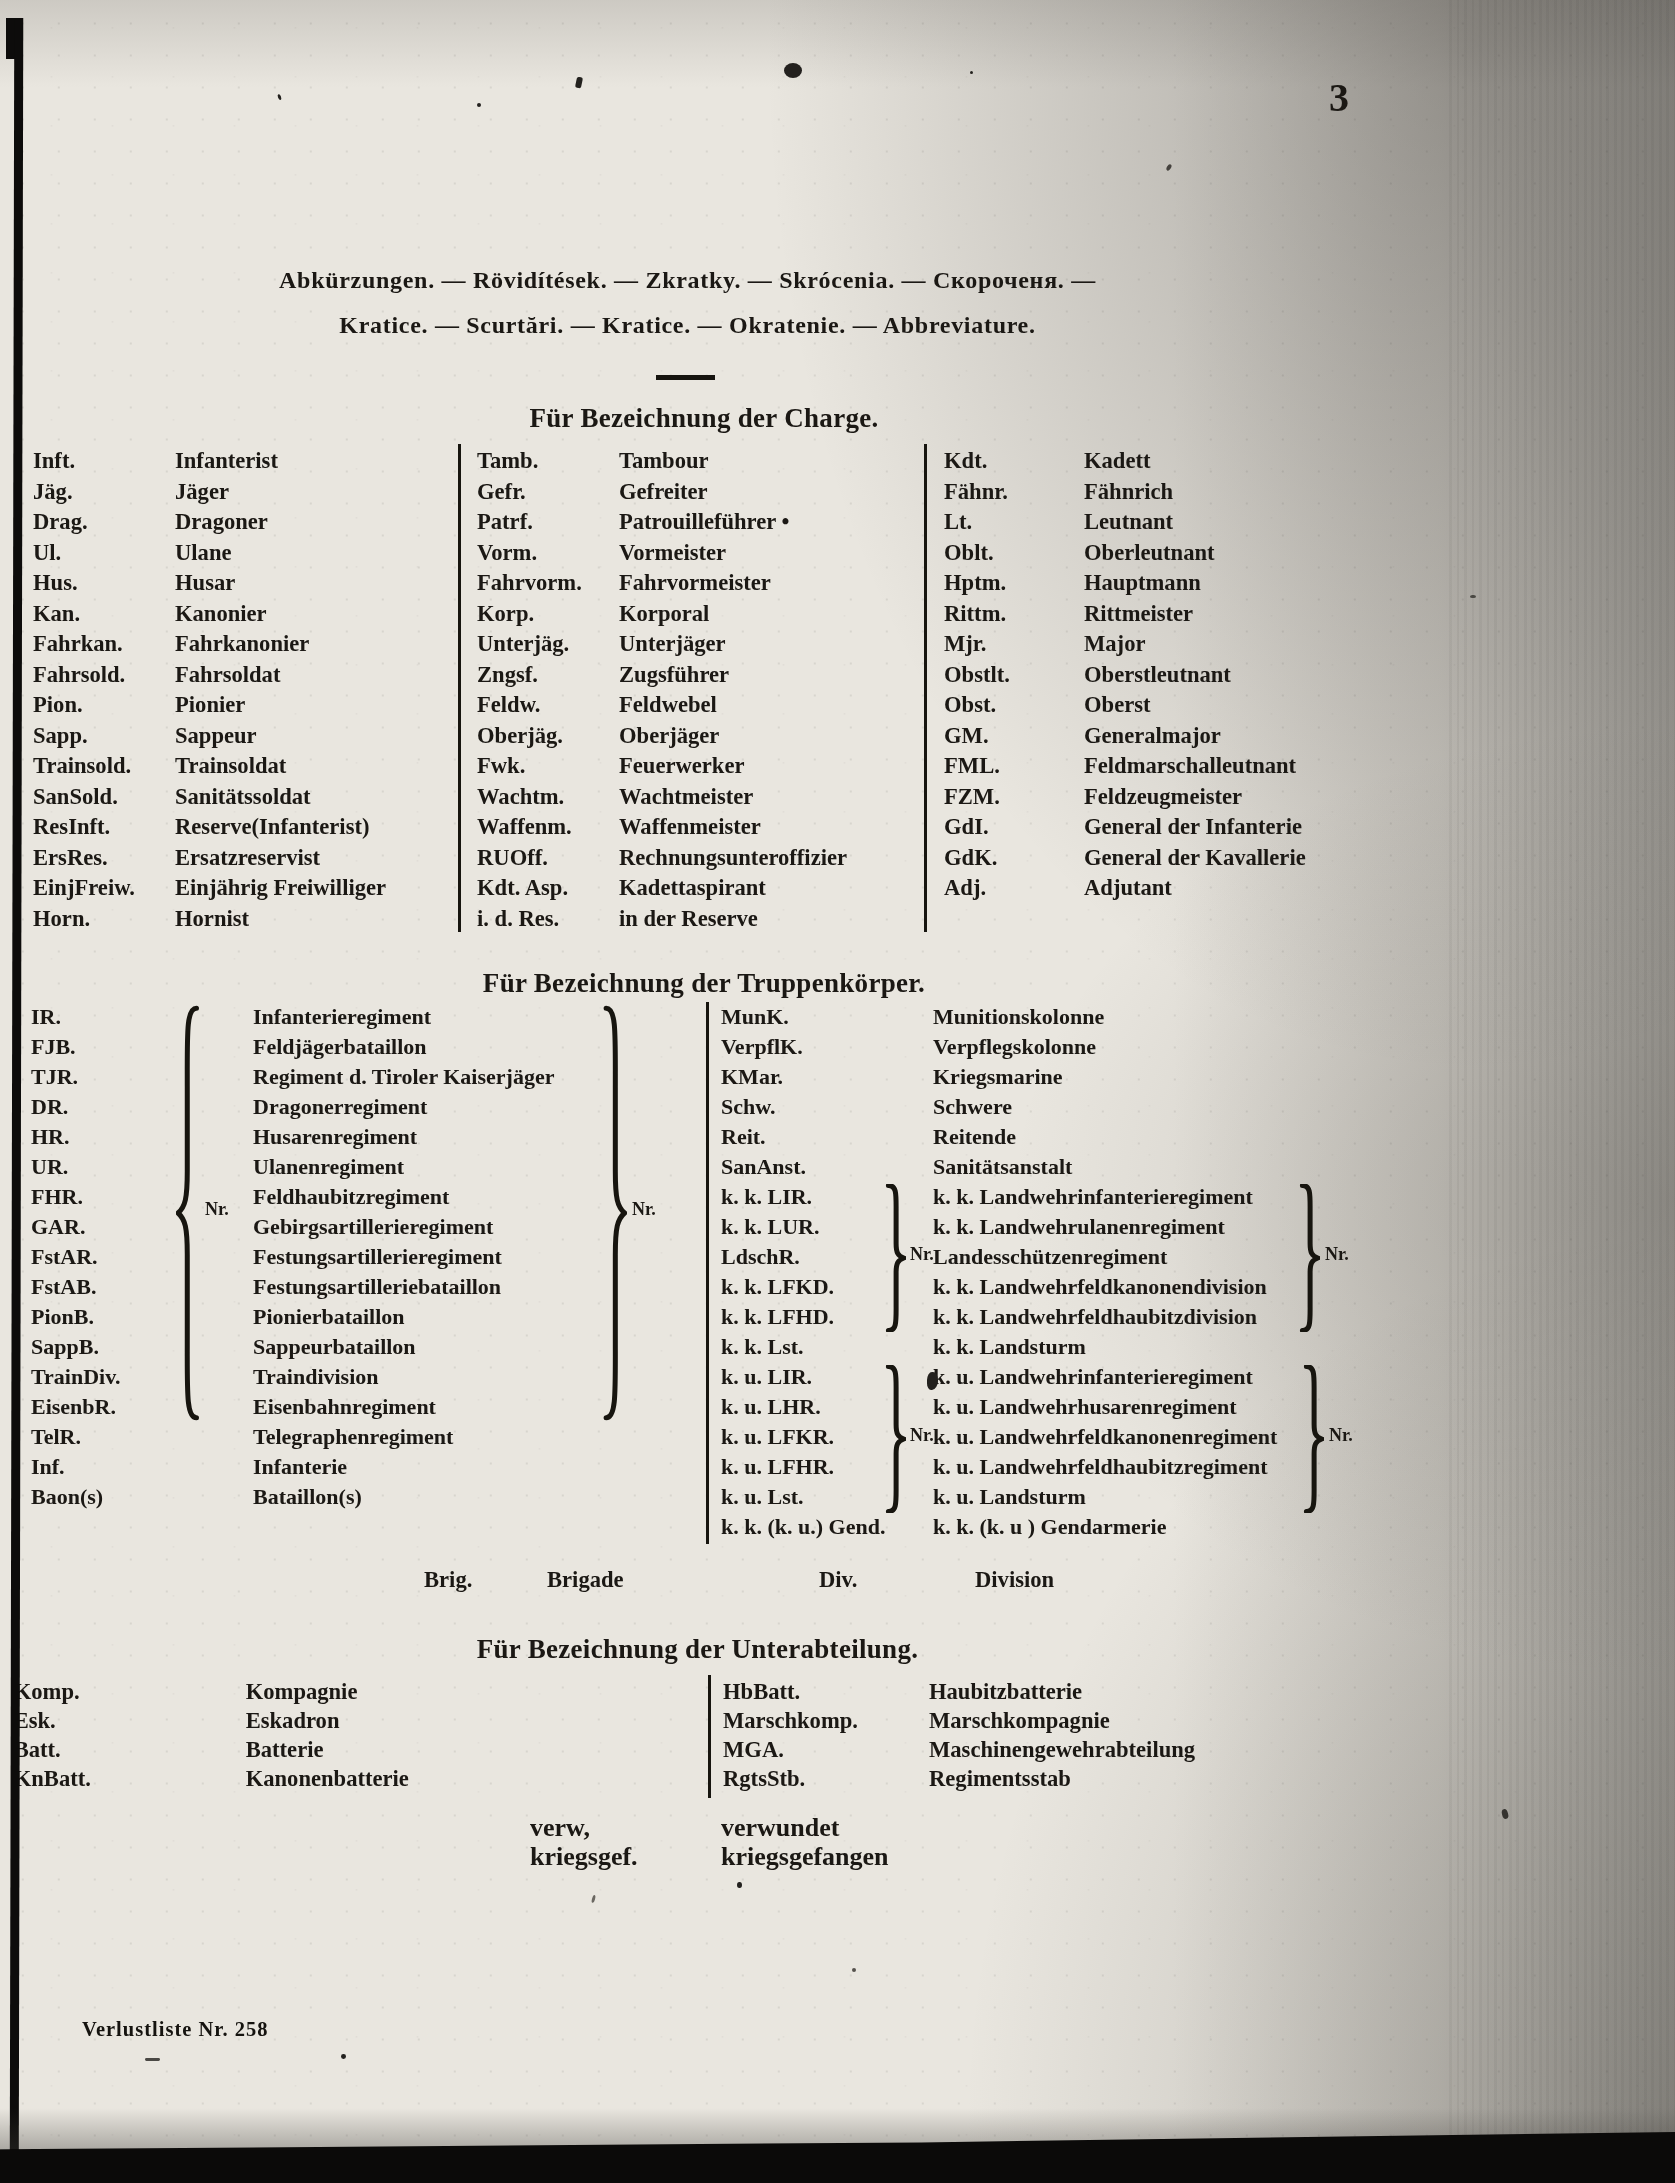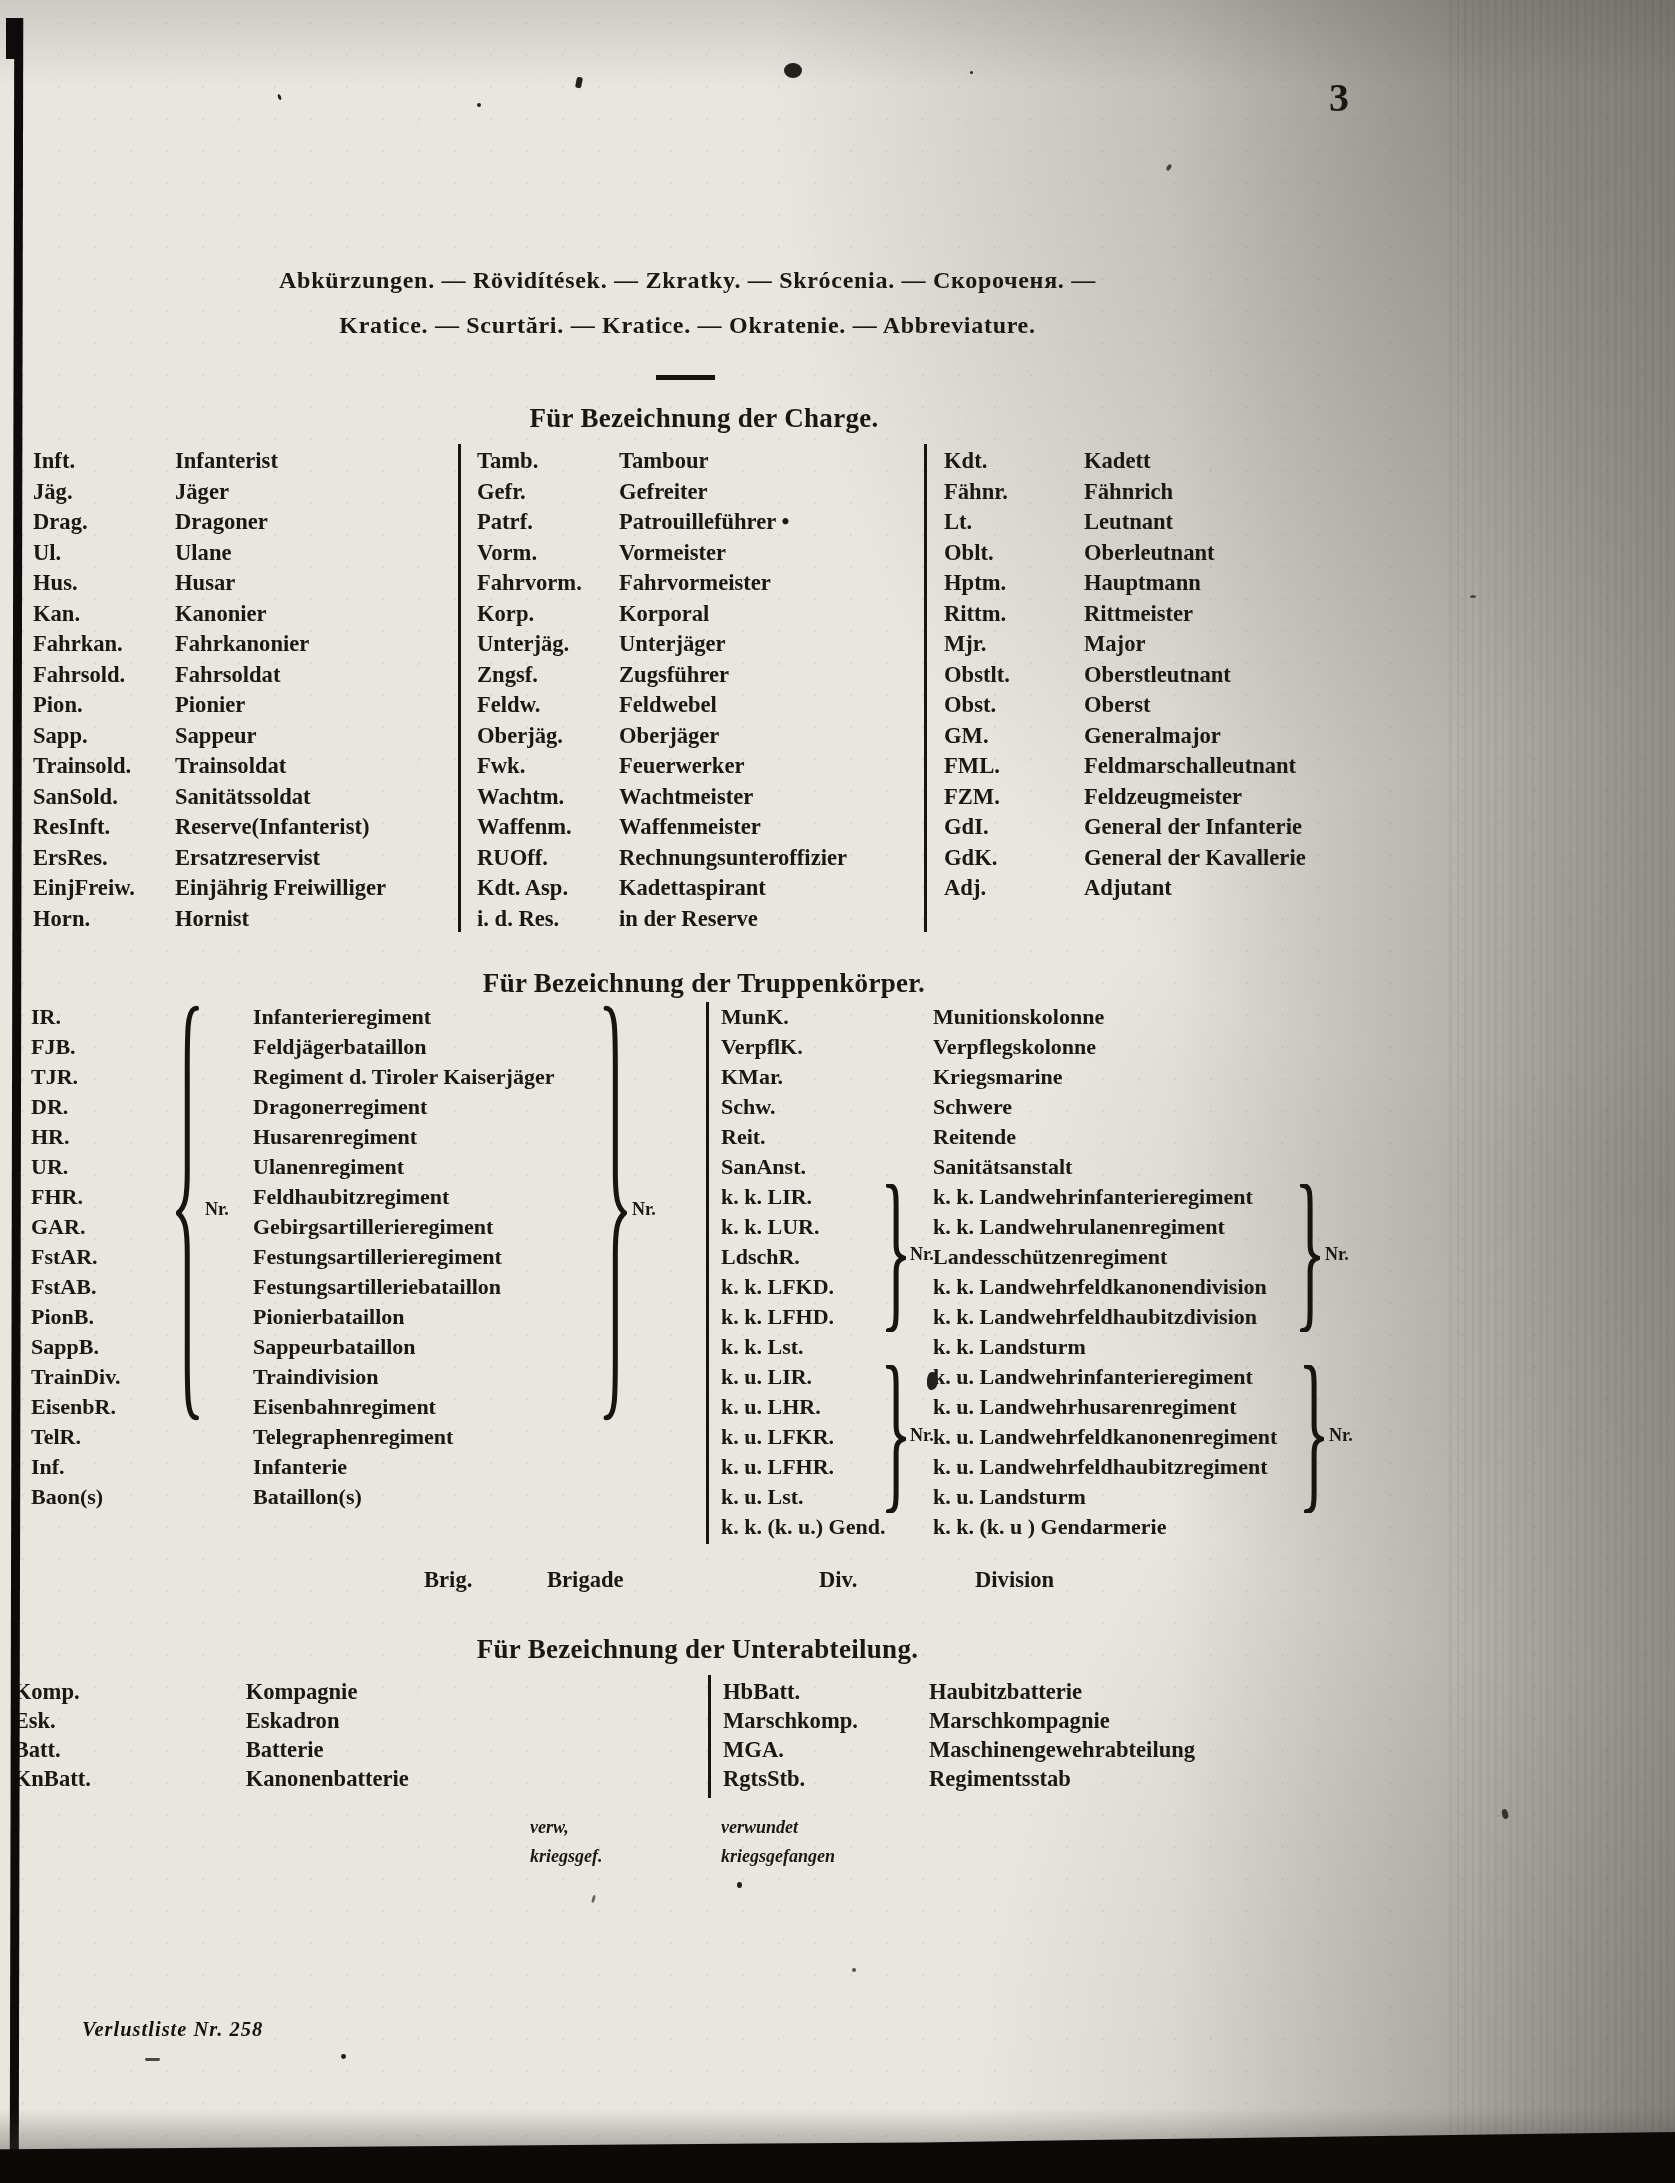--- a/index.html
+++ b/index.html
@@ -54,34 +54,34 @@
   .charge-heading{left:410px;top:403px;width:588px;text-align:center;}
   .truppen-heading{left:410px;top:968px;width:588px;}
   .unter-heading{left:390px;top:1634px;width:615px;}
 
   .col{position:absolute;}
   .row{display:grid;grid-template-columns:var(--abbr-w) 1fr;align-items:center;height:var(--row-h);}
   .abbr,.term{font-weight:bold;white-space:nowrap;}
   .charge-col{--row-h:30.5px;font-size:22.6px;}
   .truppen-col{--row-h:30px;font-size:22px;}
   .unter-col{--row-h:29px;font-size:22.6px;}
-  .extra-col{--row-h:29px;font-size:18px;font-style:italic;}
+  .extra-col{--row-h:29px;font-size:26px;}
 
   .vrule{position:absolute;width:3.4px;background:#17150f;}
 
   .brace{position:absolute;}
   .brace svg{width:100%;height:100%;display:block;}
   .brace path{stroke:#17150f;fill:none;stroke-width:5;vector-effect:non-scaling-stroke;stroke-linecap:round;}
 
   .nr{position:absolute;font-size:18px;font-weight:bold;}
 
   .brigdiv{position:absolute;top:1567px;left:0;width:1675px;font-size:22.6px;font-weight:bold;height:30px;}
   .brigdiv span{position:absolute;top:0;}
 
-  .footer{position:absolute;left:82px;top:2018px;font-size:20.5px;font-weight:bold;letter-spacing:1px;color:#15130f;font-style:italic;}
+  .footer{position:absolute;left:82px;top:2018px;font-size:20.5px;font-weight:bold;letter-spacing:1px;color:#15130f;}
 </style>
 </head>
 <body>
 
 <div class="page">
   <div class="noise"></div>
   <div class="streaks"></div>
 
   <div class="pagenum">3</div>
 

